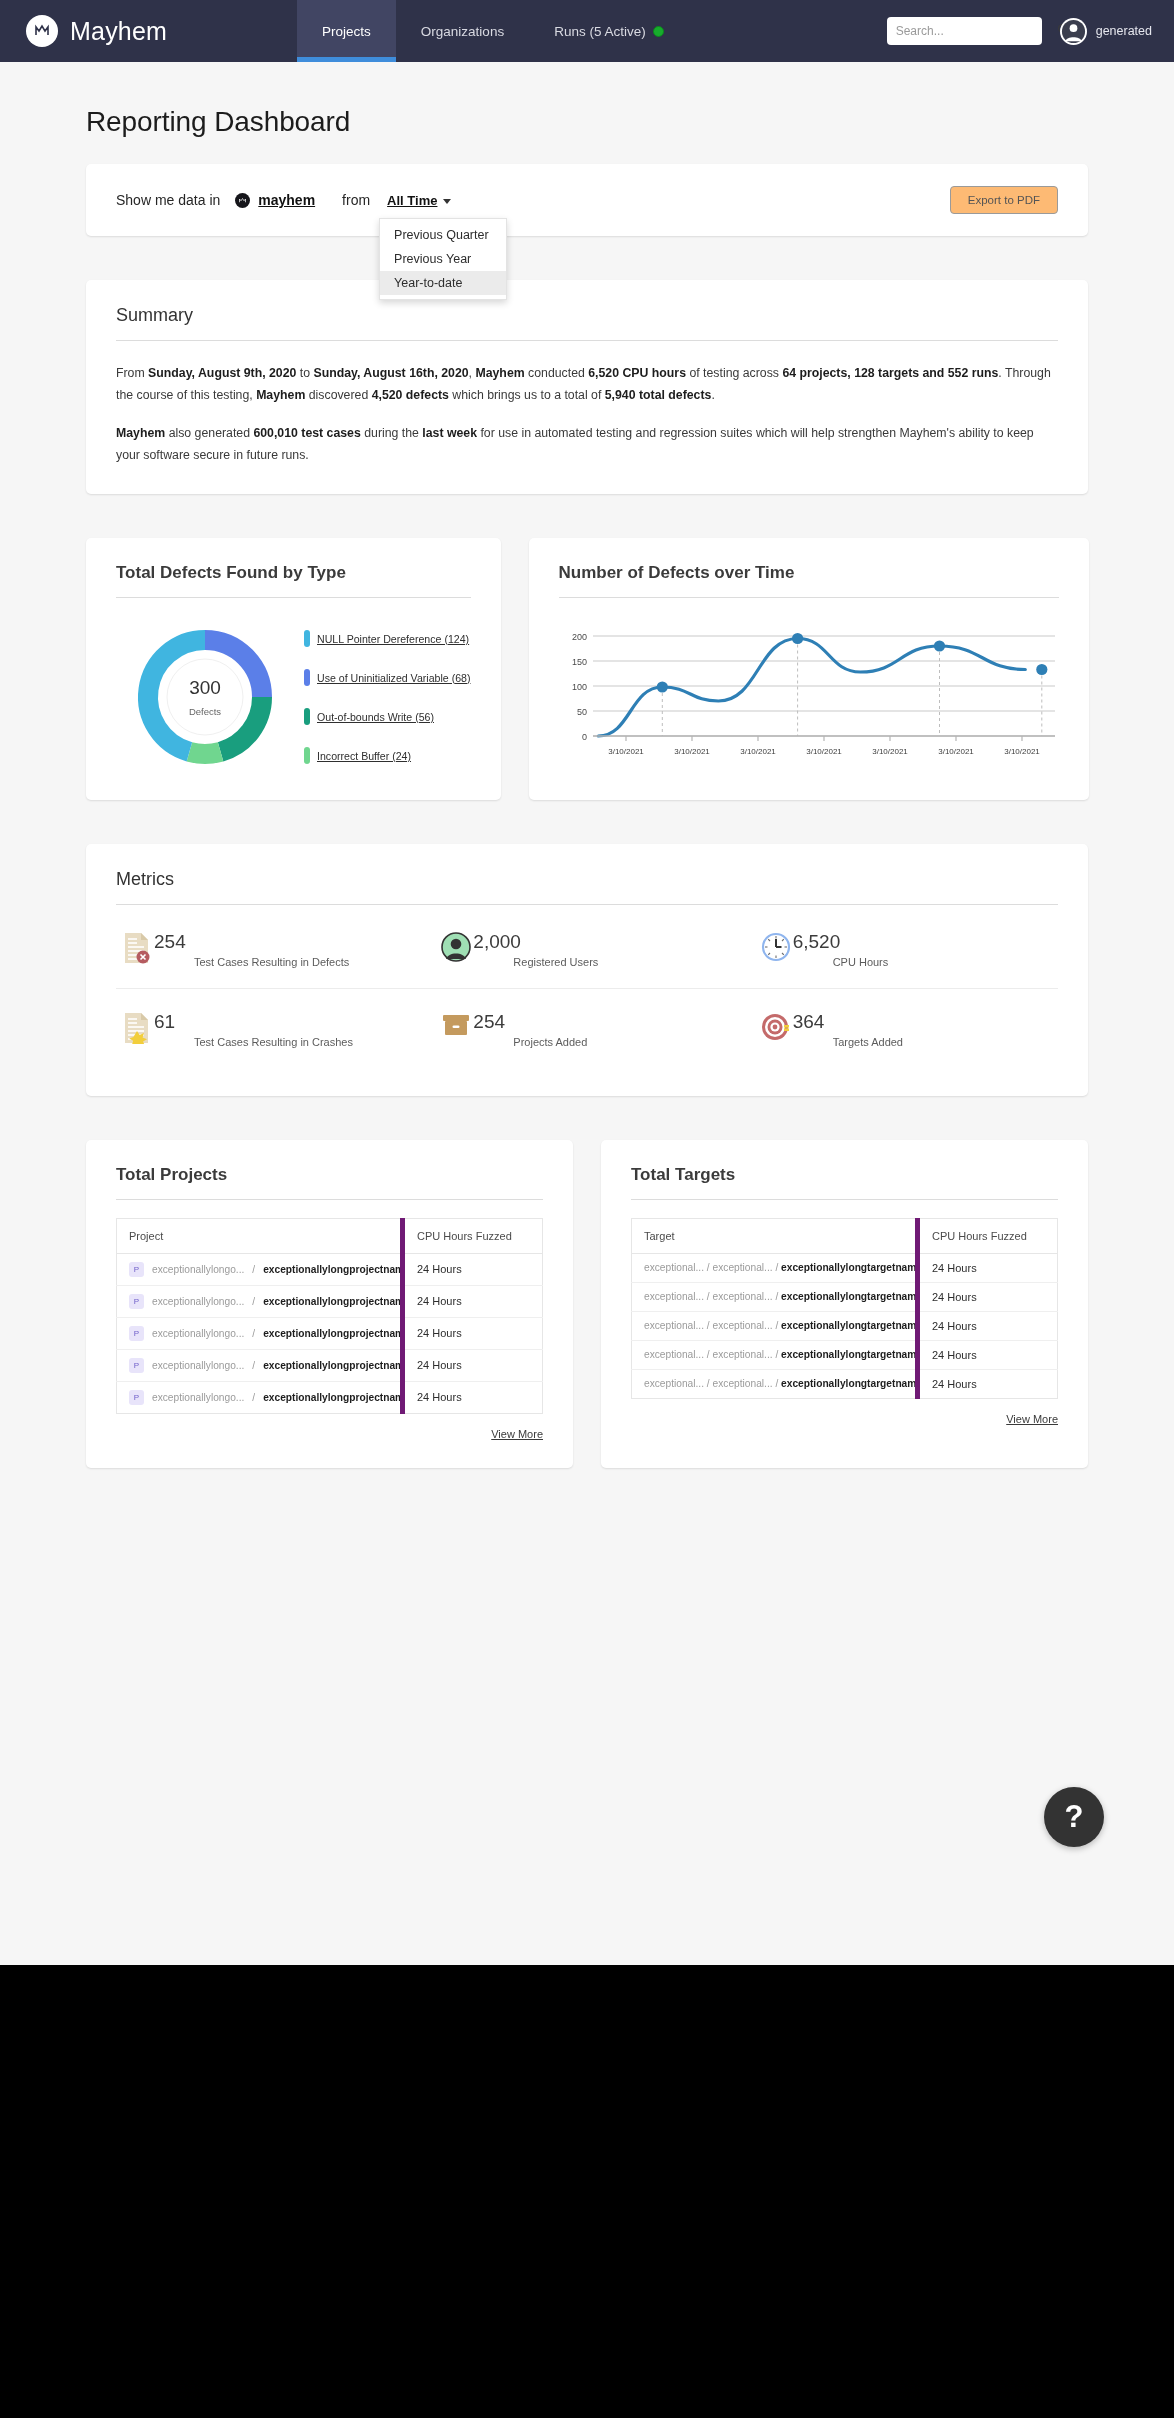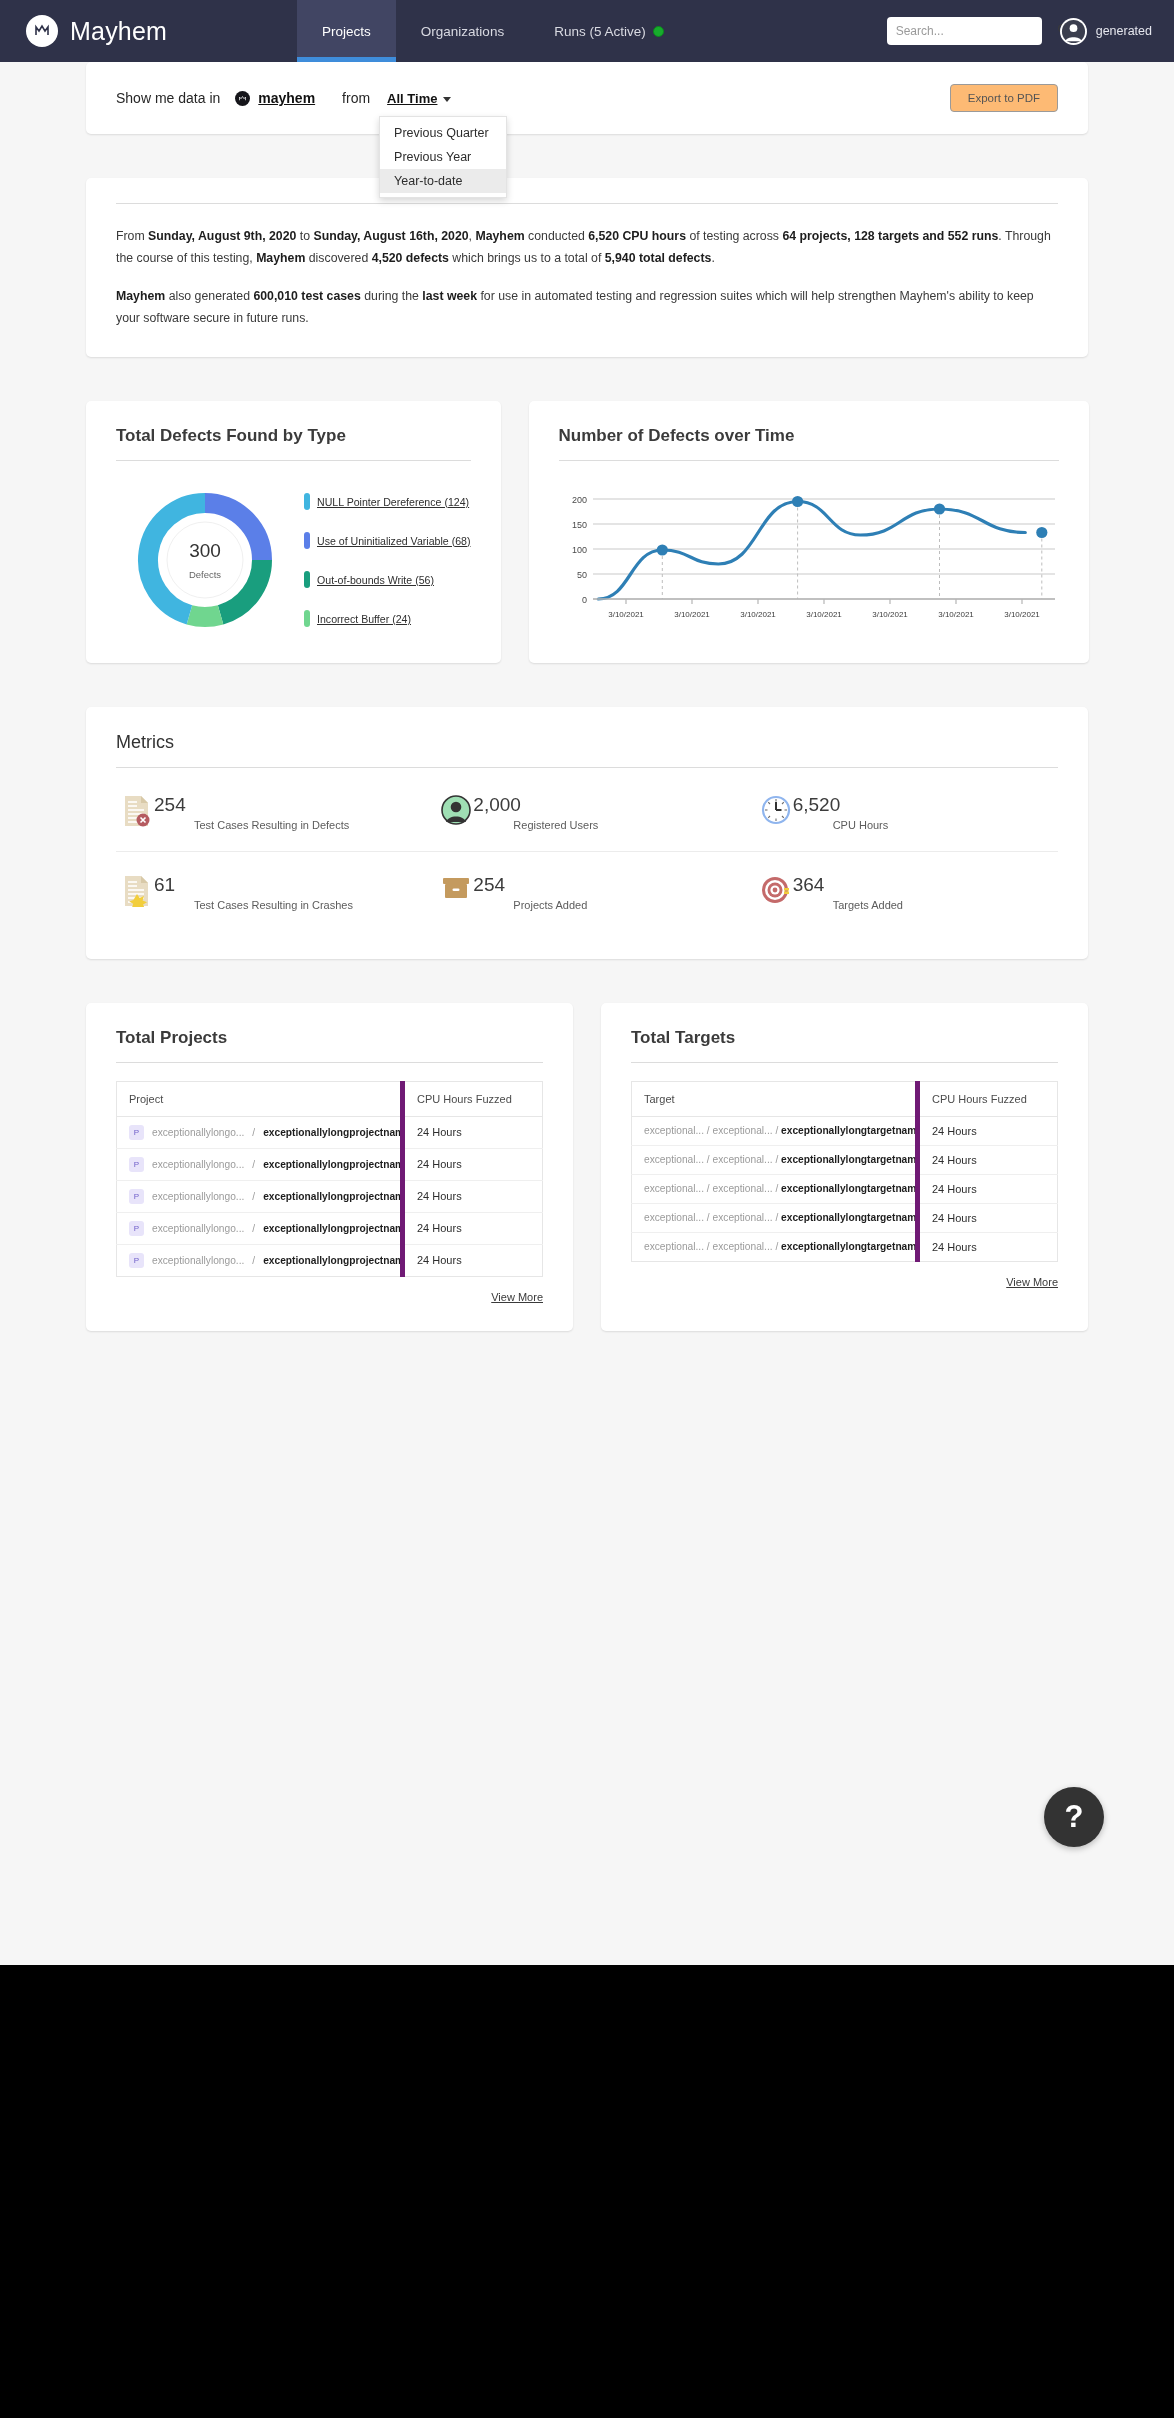--- a/index.html
+++ b/index.html
@@ -425,20 +425,21 @@
             <path d="M5.5 24 C7 18.5 21 18.5 22.5 24 Z" fill="#ffffff"></path>
           </svg>
         </div>
         <span class="user-name">generated</span>
       </div>
     </div>
   </div>
 
   <div class="content">
 
+    <h1 class="page-title">Reporting Dashboard</h1>
 
     <div class="card filter-card">
       <div class="filter-line">
         <span class="filter-label">Show me data in</span>
         <span class="org-chip">
           <span class="org-logo">
             <svg width="13" height="13" viewBox="0 0 26 26">
               <circle cx="13" cy="13" r="13" fill="#16161b"></circle>
               <path d="M7 16.5 L7 10 L10 13.5 L13 9 L16 13.5 L19 10 L19 16.5" stroke="#ffffff" stroke-width="1.4" fill="none"></path>
             </svg>
@@ -457,20 +458,21 @@
             <div class="dropdown-item selected">Year-to-date</div>
           </div>
         </span>
       </div>
       <button class="export-btn">Export to PDF</button>
     </div>
 
     <div class="section-gap"></div>
 
     <div class="card card-pad">
+      <div class="card-title light">Summary</div>
       <div class="divider"></div>
       <div class="summary-body">
         <p><span>From </span><b>Sunday, August 9th, 2020</b><span> to </span><b>Sunday, August 16th, 2020</b><span>, </span><b>Mayhem</b><span> conducted </span><b>6,520 CPU hours</b><span> of testing across </span><b>64 projects, 128 targets and 552 runs</b><span>.  Through the course of this testing, </span><b>Mayhem</b><span> discovered </span><b>4,520 defects</b><span> which brings us to a total of </span><b>5,940 total defects</b><span>.</span></p>
         <p class="summary-p2"><b>Mayhem</b><span> also generated </span><b>600,010 test cases</b><span> during the </span><b>last week</b><span> for use in automated testing and regression suites which will help strengthen Mayhem's ability to keep your software secure in future runs.</span></p>
       </div>
     </div>
 
     <div class="section-gap"></div>
 
     <div class="two-col">

